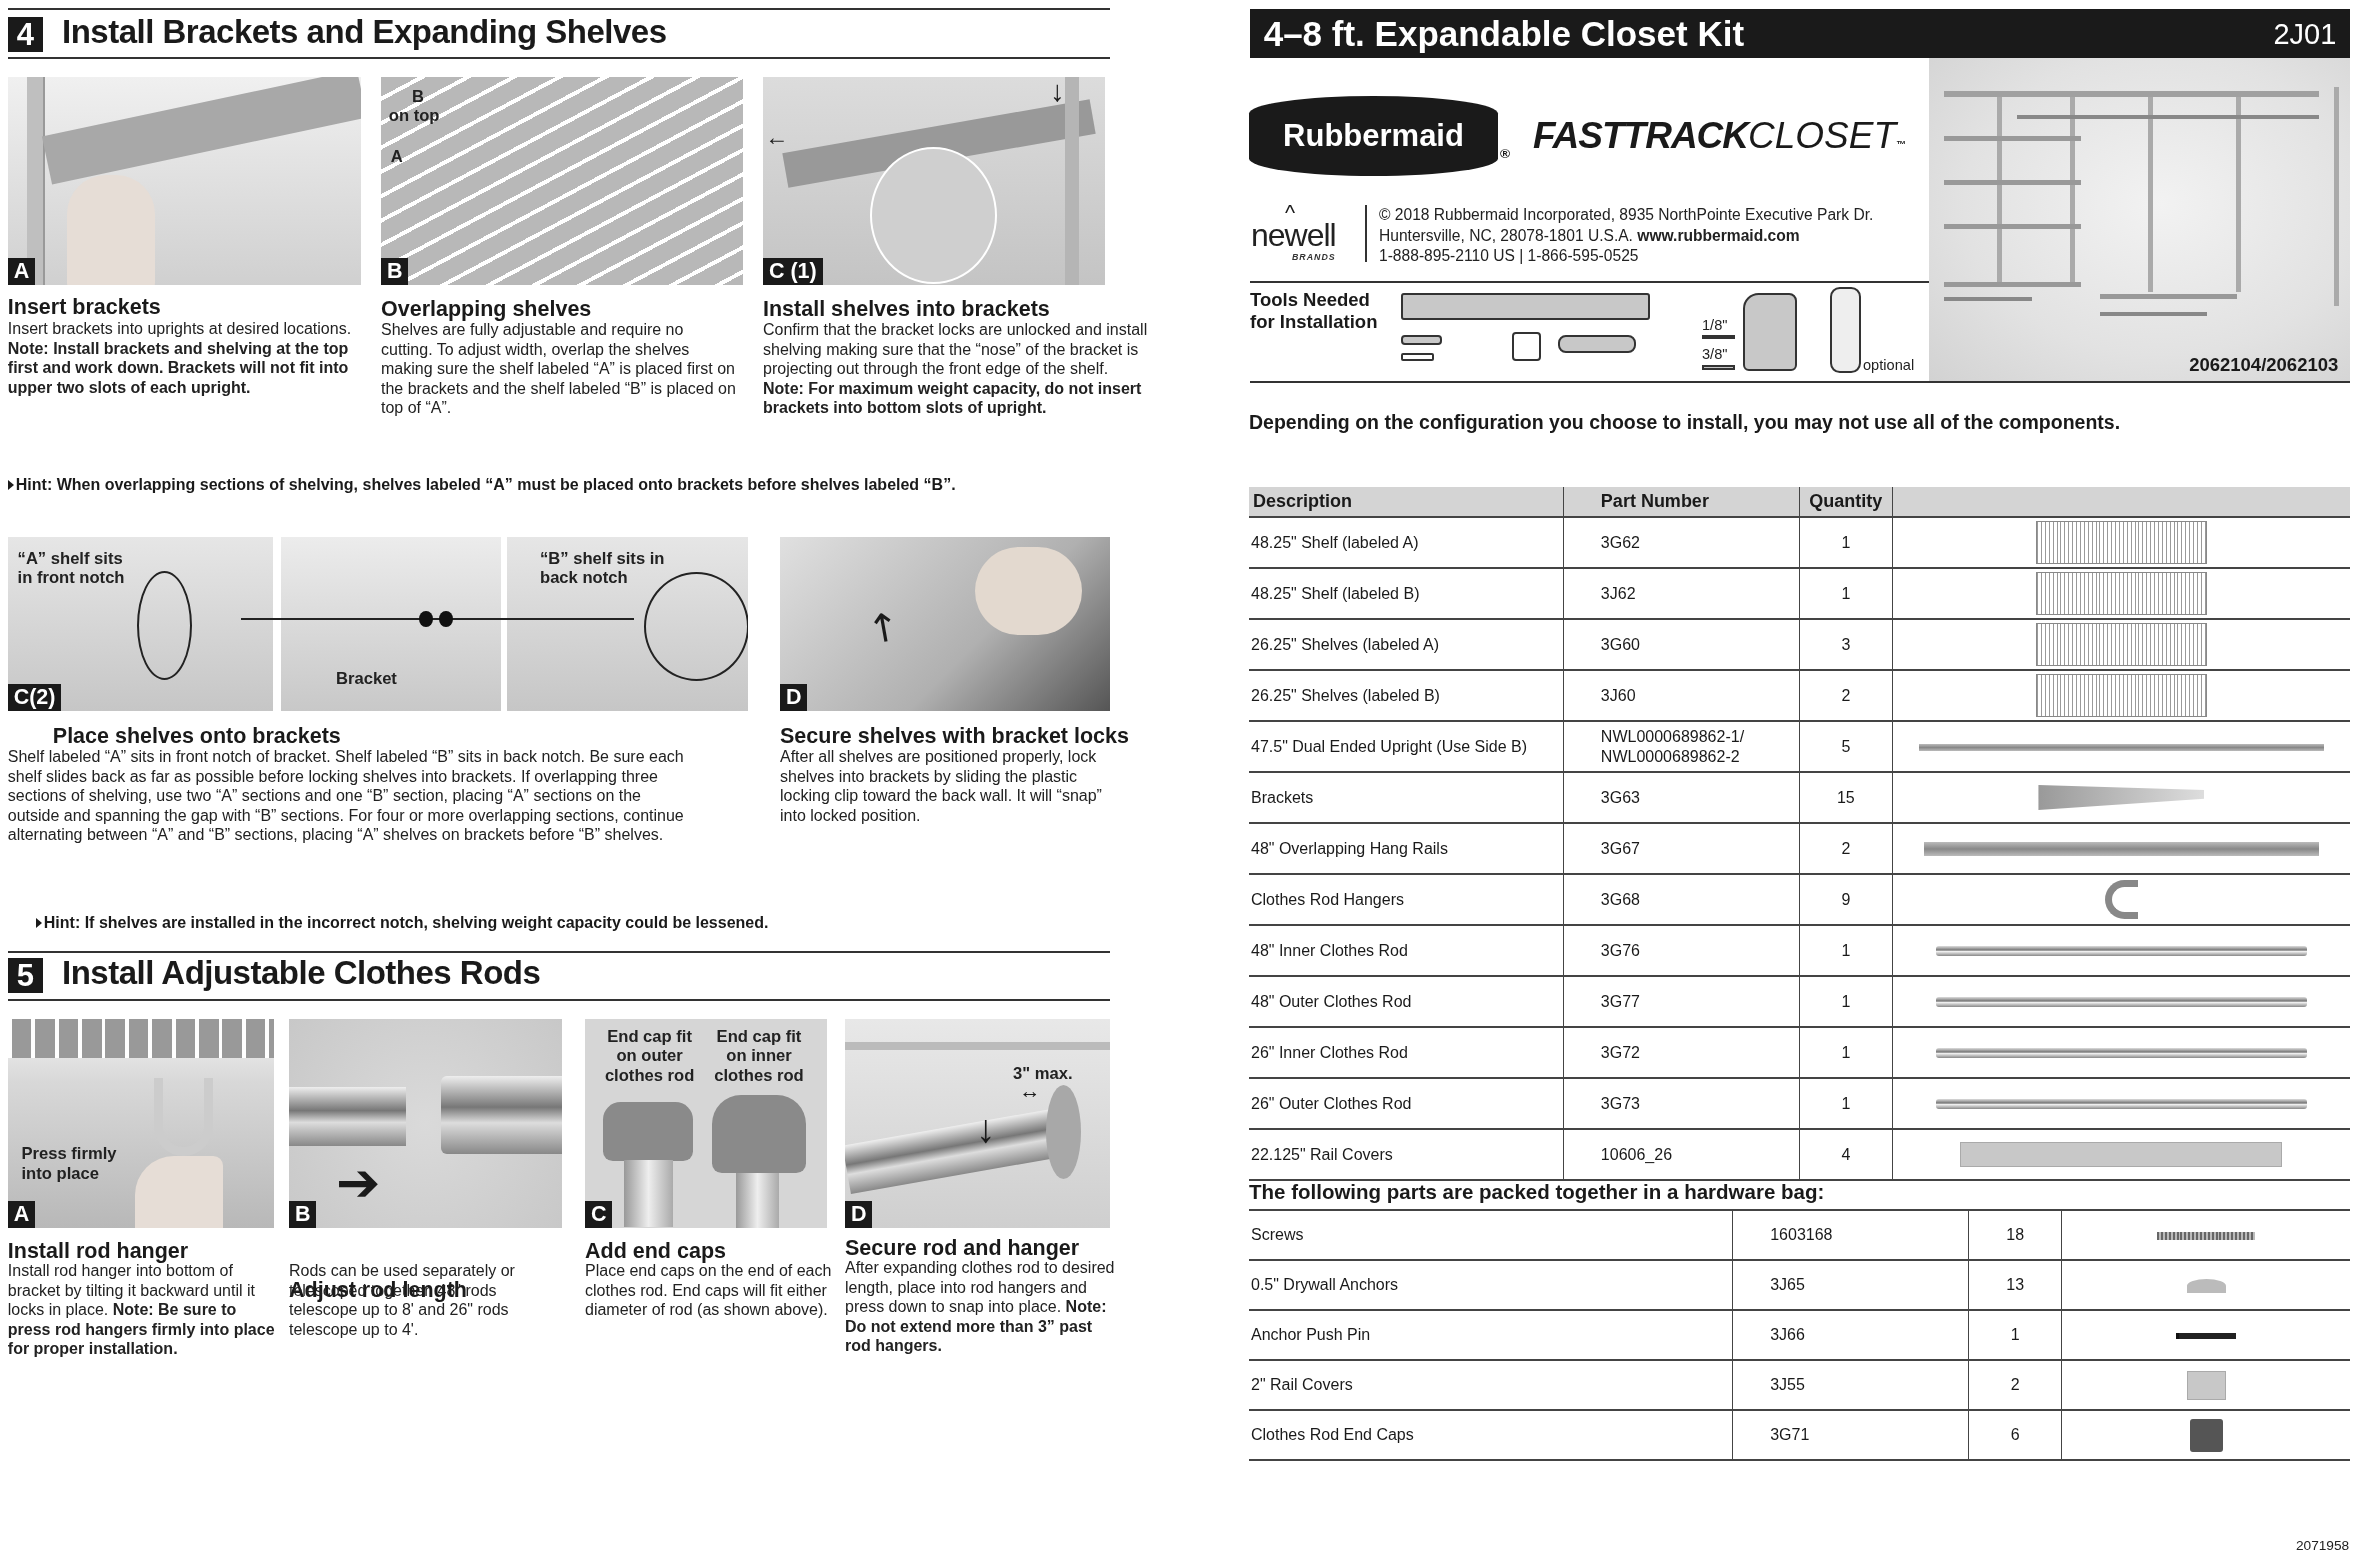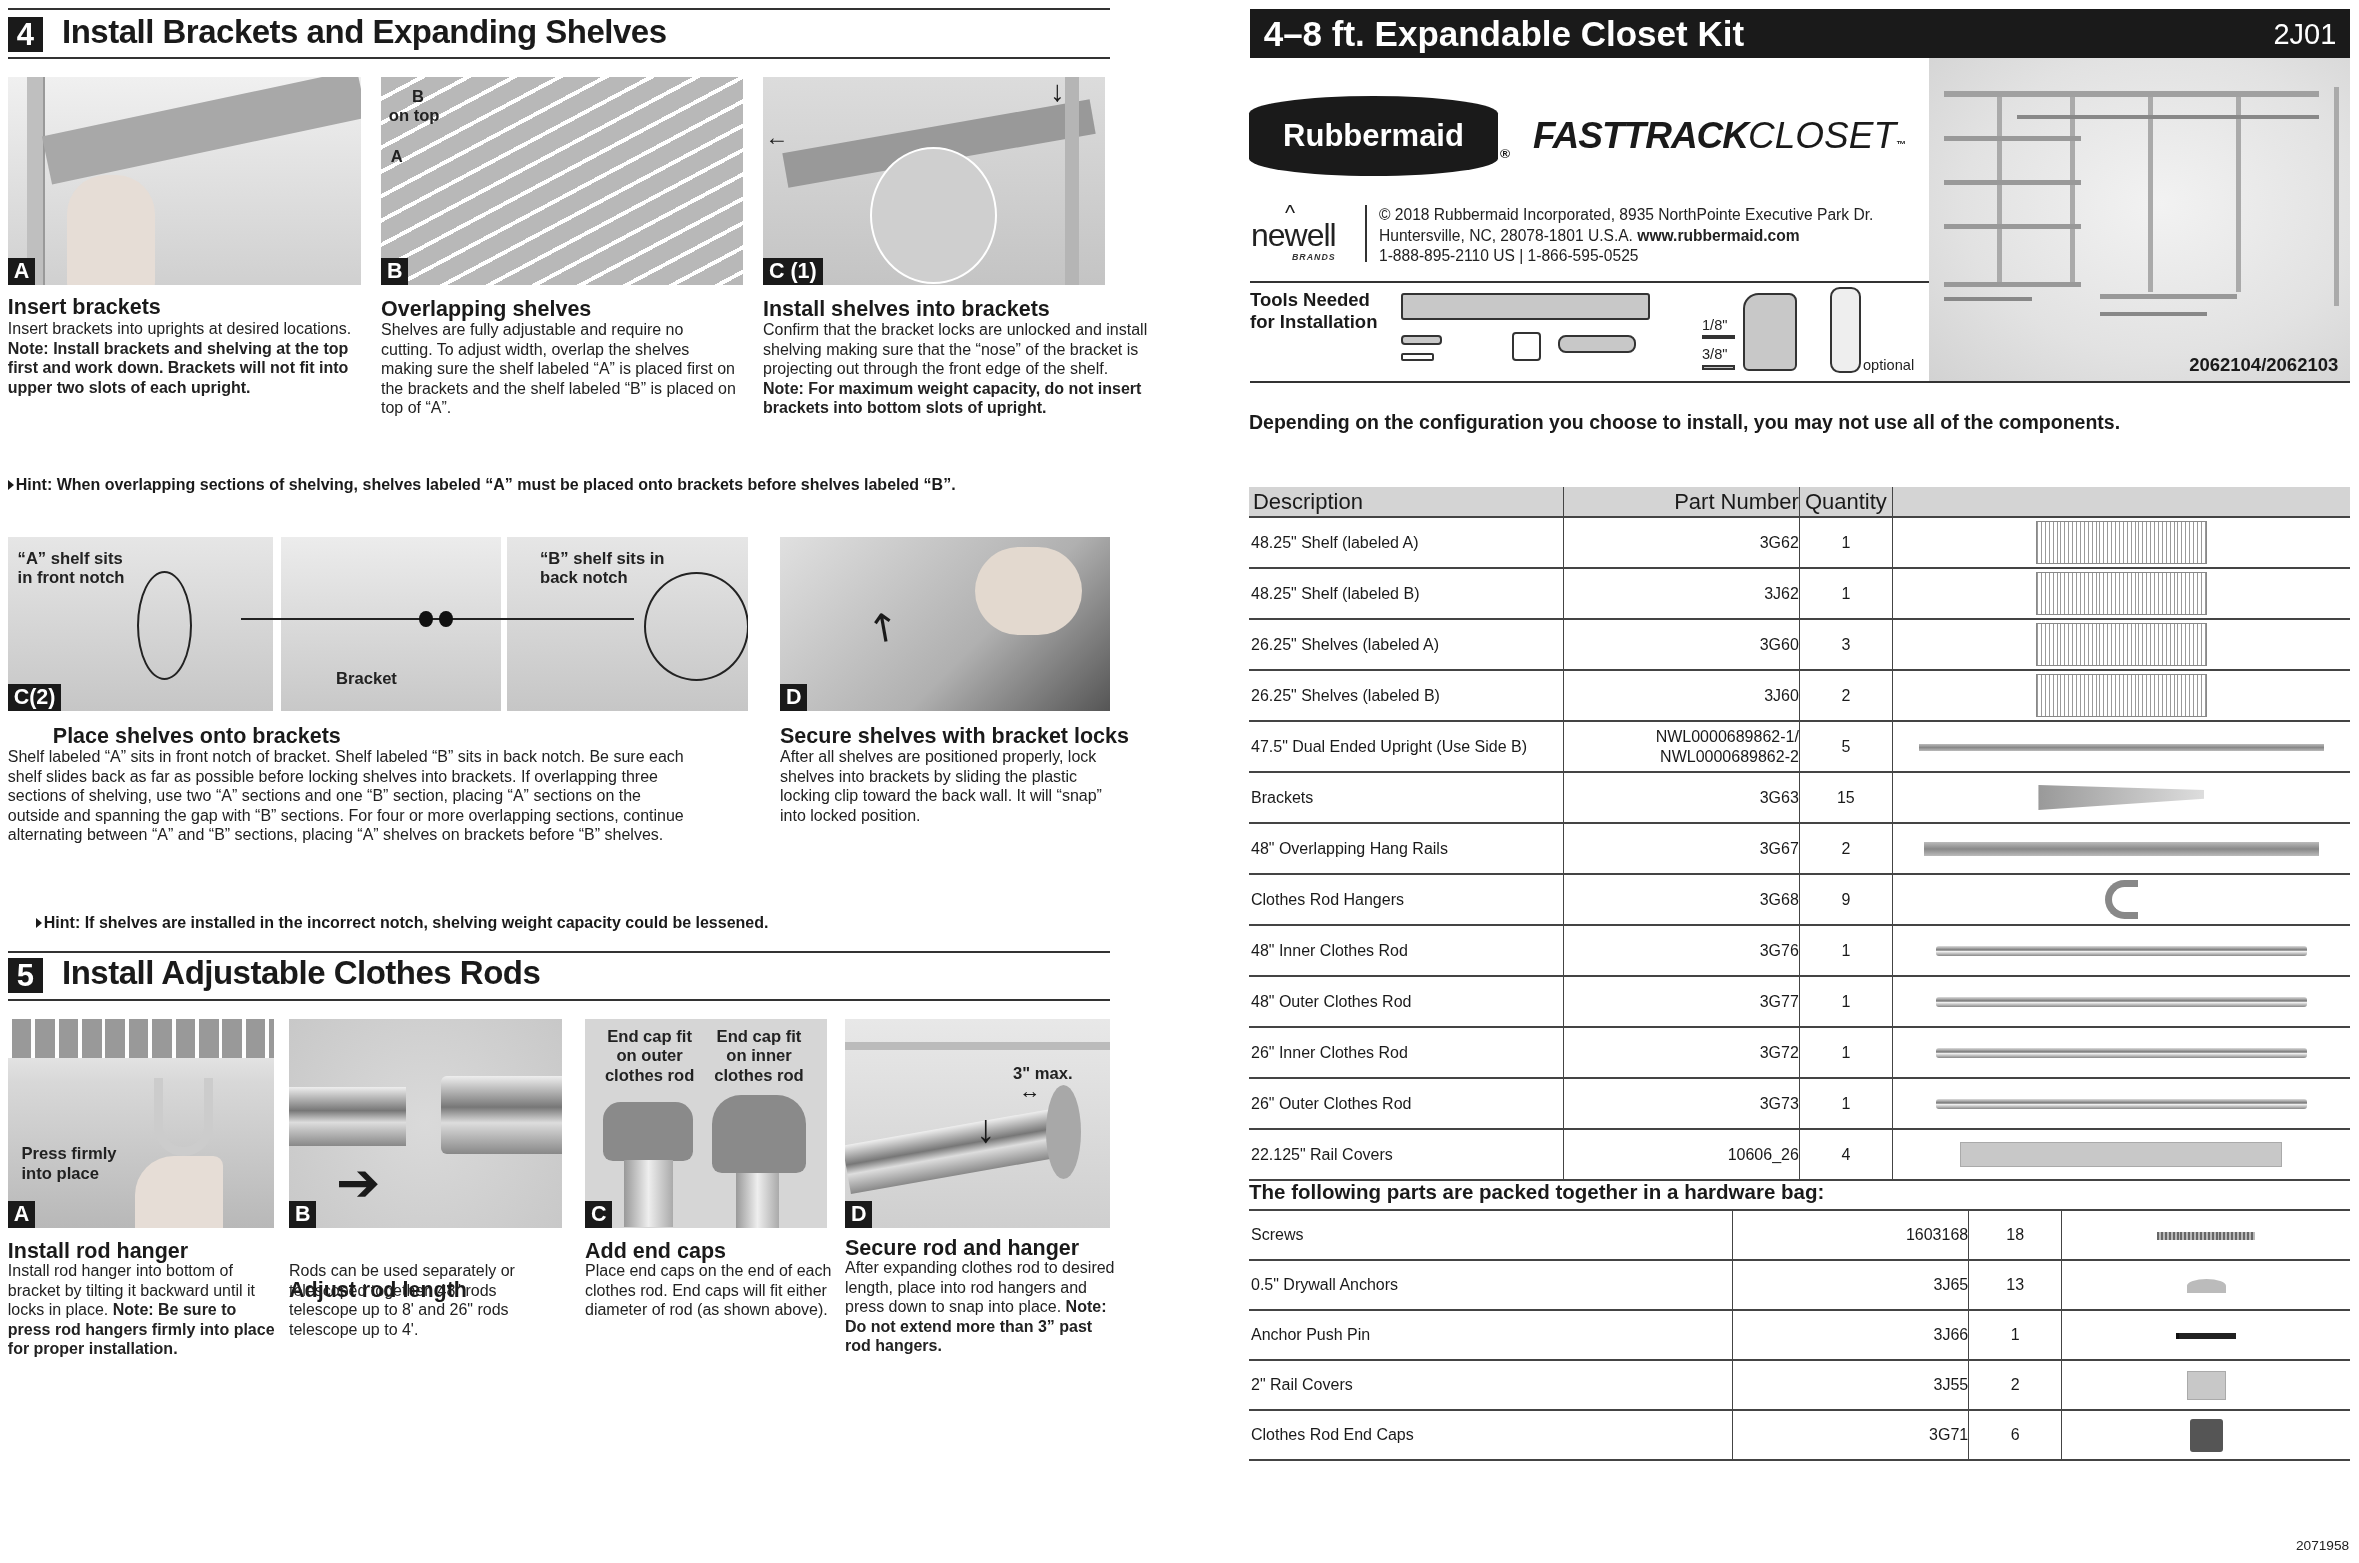--- a/index.html
+++ b/index.html
@@ -41,25 +41,25 @@
   .tool { position: absolute; background: #c8c8c8; border: 2px solid #333; }
   .tool-text { position: absolute; font-size: 14.6px; color: #222; }
 
   .photo { position: absolute; left: 1929px; top: 58px; width: 421px; height: 324px; background: radial-gradient(ellipse at 55% 45%, #f2f2f2 0%, #e2e2e2 60%, #d2d2d2 100%); overflow: hidden; padding-left: 28px; }
   .photo .sku { position: absolute; right: 11.7px; bottom: 5.9px; font-size: 18.5px; font-weight: bold; color: #1a1a1a; }
   .bottom-rule-r { position: absolute; left: 1250px; top: 381px; width: 1100px; height: 2px; background: #333; }
 
   .intro { position: absolute; left: 1249px; top: 410px; font-size: 19.5px; font-weight: bold; line-height: 24.4px; color: #1a1a1a; }
 
   table.parts { position: absolute; left: 1249px; top: 487px; width: 1101px; border-collapse: collapse; font-size: 16px; }
-  table.parts th { background: #d4d4d4; font-weight: normal; height: 30px; font-size: 22px; }
+  table.parts th { background: #d4d4d4; font-weight: bold; height: 30px; font-size: 18px; }
   table.parts td { border-top: 2px solid #444; height: 51px; }
   table.parts td, table.parts th { border-left: 1px solid #444; }
   table.parts td:first-child, table.parts th:first-child { border-left: none; text-align: left; padding-left: 2px; }
-  table.parts .c-pn { width: 236px; text-align: right; padding-left: 37px; }
+  table.parts .c-pn { width: 236px; text-align: left; padding-left: 37px; }
   table.parts .c-q { width: 93px; text-align: center; }
   table.parts .c-img { width: auto; text-align: center; }
   table.parts tr.last td { border-bottom: 2px solid #444; }
   .bag-title { position: absolute; left: 1249px; top: 1180px; font-size: 20.5px; font-weight: bold; color: #1a1a1a; }
   table.bag { top: 1209px; }
   table.bag td { height: 50px; }
 
   .pimg { display: inline-block; vertical-align: middle; }
   .shelf-img { border: 1px solid #888; background: repeating-linear-gradient(90deg, #999 0 1px, #fff 1px 3.9px); }
   .rail-img { background: linear-gradient(#bbb, #888, #bbb); }

